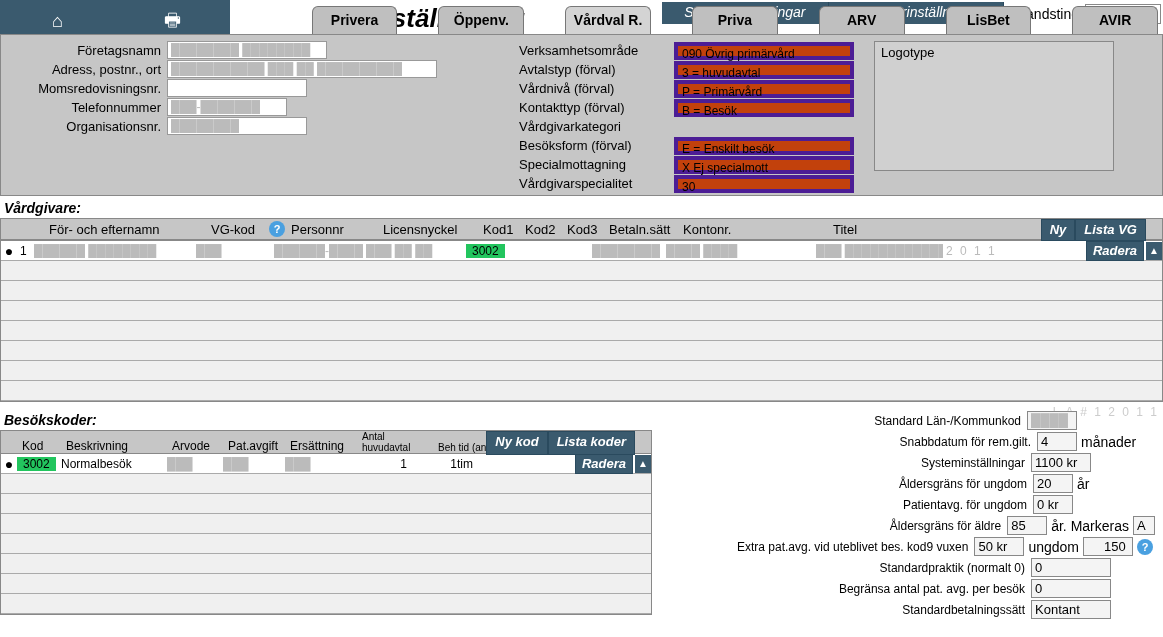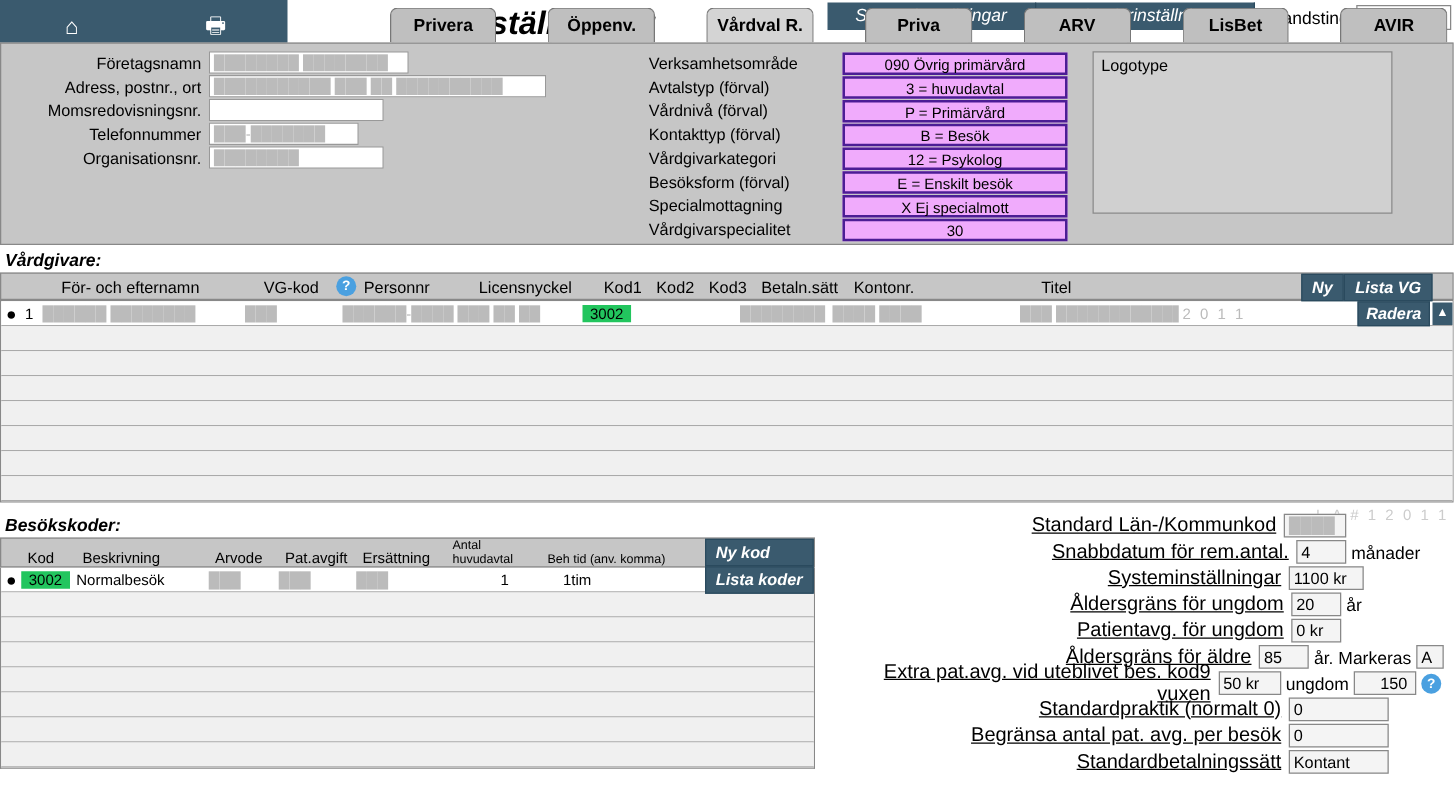--- a/index.html
+++ b/index.html
@@ -27,21 +27,21 @@
 .panel { background: #c6c6c6; border: 1px solid #888; padding: 6px 8px 2px 8px; position: relative; min-height: 150px; }
 .panel-cols { display: flex; gap: 10px; }
 .col-left { width: 500px; }
 .field-row { display: flex; align-items: center; margin-bottom: 1px; }
 .fld-label { width: 158px; text-align: right; padding-right: 6px; font-size: 13px; }
 .fld-input { border: 1px solid #999; background: #fff; height: 18px; padding: 0 3px; font-size: 12px; color: #bbb; filter: blur(0.4px); }
 .w1 { width: 160px; } .w2 { width: 270px; } .w3 { width: 120px; } .w4 { width: 140px; }
 .col-mid { width: 345px; }
 .mid-row { display: flex; align-items: center; height: 19px; }
 .mid-label { width: 155px; font-size: 13px; }
-.green { background: #f0abfc; border: 2px solid #4c1d95; height: 18px; width: 180px; padding: 0 4px; font-size: 12px; line-height: 17px; text-align: center; }
+.green { background: #c2410c; border: 4px solid #4c1d95; height: 18px; width: 180px; padding: 0 4px; font-size: 12px; line-height: 17px; }
 .col-right { flex: 1; }
 .logo-box { border: 1px solid #888; background: #d0d0d0; width: 240px; height: 130px; padding: 3px 6px; font-size: 13px; }
 
 
 .vg-section { margin-top: 2px; }
 .bold-lbl { font-weight: bold; font-style: italic; font-size: 14px; padding: 2px 4px; }
 .vg-header { display: flex; background: #c6c6c6; border: 1px solid #888; height: 22px; align-items: center; font-size: 13px; position: relative; }
 .vg-header .c { padding: 0 4px; }
 .hdr-btns { position: absolute; right: 16px; top: 0; display: flex; height: 22px; }
 .hdr-btn { background: #3a5a6e; color: #fff; font-weight: bold; font-style: italic; border: 1px solid #2a4a5e; padding: 0 8px; line-height: 20px; cursor: pointer; font-size: 13px; }
@@ -55,28 +55,28 @@
 .blur { color: #bbb; filter: blur(0.5px); }
 .kod1-hl { background: #22c55e; padding: 0 6px; }
 .radera-btn { background: #3a5a6e; color: #fff; font-weight: bold; font-style: italic; padding: 0 6px; line-height: 18px; margin-left: auto; margin-right: 2px; cursor: pointer; font-size: 13px; border: 1px solid #2a4a5e; }
 .scroll-arrow { width: 16px; background: #3a5a6e; color: #fff; text-align: center; line-height: 18px; cursor: pointer; font-size: 10px; }
 
 
 .bottom { display: flex; margin-top: 8px; gap: 10px; }
 .bk-section { width: 652px; }
 .bk-header { display: flex; background: #c6c6c6; border: 1px solid #888; height: 24px; align-items: flex-end; position: relative; font-size: 12px; }
 .bk-header .c { padding: 0 3px; }
-.bk-btns { position: absolute; right: 0; top: 0; display: flex; height: 24px; flex-direction: column; }
+.bk-btns { position: absolute; right: 16px; top: 0; display: flex; height: 24px; }
 .bk-grid { border: 1px solid #888; border-top: none; }
 .bk-row { display: flex; height: 20px; border-bottom: 1px solid #aaa; align-items: center; font-size: 12px; background: #fff; }
 .bk-row.empty { background: #f0f0f0; }
 
 .settings-right { flex: 1; padding-right: 8px; position: relative; }
 .set-row { display: flex; align-items: center; height: 21px; justify-content: flex-end; }
-.set-label { text-align: right; padding-right: 6px; font-size: 16px; text-decoration: underline; }
+.set-label { text-align: right; padding-right: 6px; font-size: 12px; }
 .set-input { border: 1px solid #888; background: #f4f4f4; height: 19px; padding: 0 3px; font-size: 13px; }
 .w40 { width: 40px; } .w60 { width: 60px; } .w50 { width: 50px; } .w22 { width: 22px; } .w80 { width: 80px; }
 .set-suffix { font-size: 14px; margin-left: 4px; }
 .watermark { position: absolute; right: 4px; top: -4px; color: #ccc; font-size: 12px; letter-spacing: 2px; line-height: 13px; text-align: right;}
 </style>
 </head>
 <body>
 
 <div class="top-row">
   <div class="nav-left">
@@ -149,21 +149,20 @@
       <div class="mid-row">
           <div class="mid-label">Vårdnivå (förval)</div>
           <div class="green">P = Primärvård</div>
         </div>
       <div class="mid-row">
           <div class="mid-label">Kontakttyp (förval)</div>
           <div class="green">B = Besök</div>
         </div>
       <div class="mid-row">
           <div class="mid-label">Vårdgivarkategori</div>
-          <div class="green">12 = Psykolog</div>
         </div>
       <div class="mid-row">
           <div class="mid-label">Besöksform (förval)</div>
           <div class="green">E =   Enskilt besök</div>
         </div>
       <div class="mid-row">
           <div class="mid-label">Specialmottagning</div>
           <div class="green">X Ej specialmott</div>
         </div>
       <div class="mid-row">
@@ -269,21 +268,21 @@
 
   <div class="settings-right">
     <div class="watermark">L A # 1
 2 0 1 1</div>
     <div class="set-row">
         <div class="set-label">Standard Län-/Kommunkod</div>
         <input class="set-input w50 blur" value="████" style="">
         <span class="set-suffix" style="width:74px"></span>
       </div>
     <div class="set-row">
-        <div class="set-label">Snabbdatum för rem.antal.</div>
+        <div class="set-label">Snabbdatum för rem.gilt.</div>
         <input class="set-input w40" value="4" style="">
         <span class="set-suffix" style="width:74px">månader</span>
       </div>
     <div class="set-row">
         <div class="set-label">Systeminställningar</div>
         <input class="set-input w60" value="1100 kr" style="">
         <span class="set-suffix" style="width:60px"></span>
       </div>
     <div class="set-row">
         <div class="set-label">Åldersgräns för ungdom</div>

